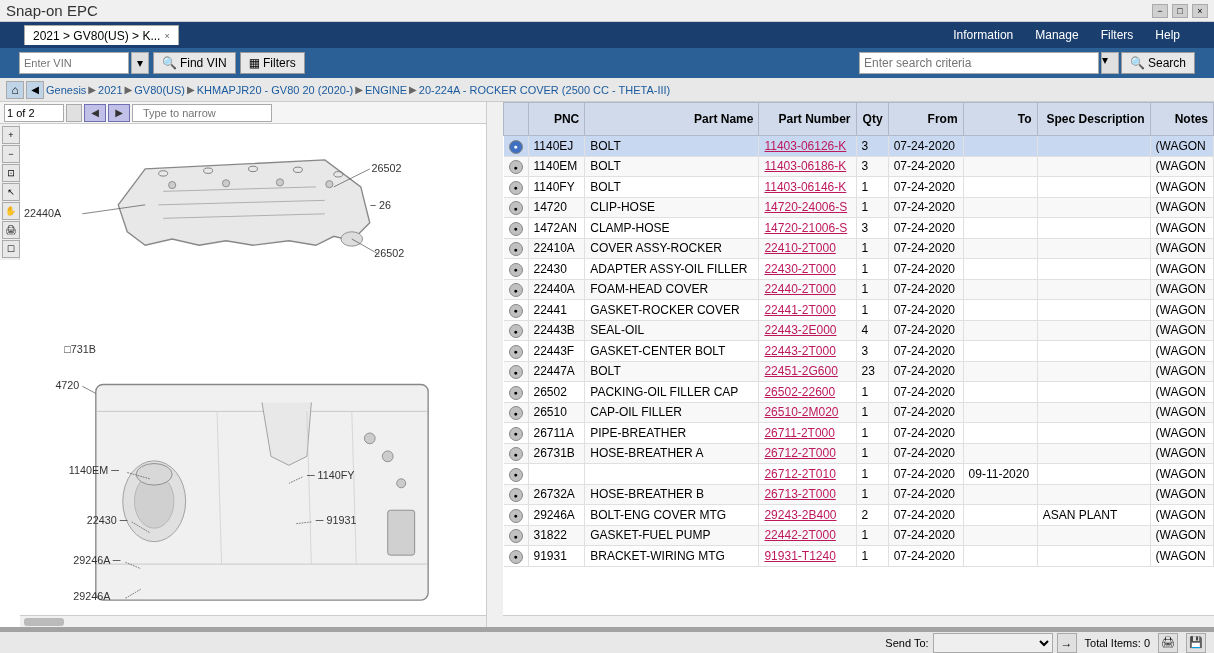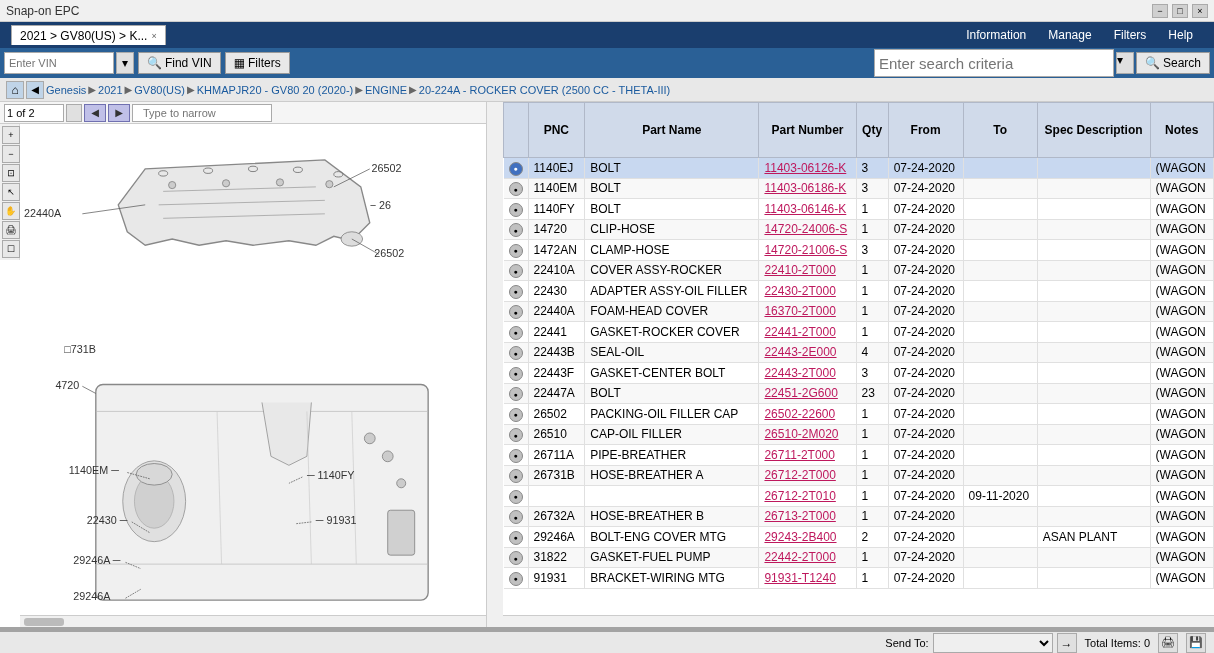--- a/index.html
+++ b/index.html
@@ -8,38 +8,38 @@
     
     #titlebar {
       height: 22px;
       background: #f0f0f0;
       display: flex;
       align-items: center;
       justify-content: space-between;
       padding: 0 6px;
       border-bottom: 1px solid #ccc;
     }
-    #titlebar .title { font-size: 12px; color: #333; }
+    #titlebar .title { font-size: 15px; color: #333; }
     #titlebar .win-controls { display: flex; gap: 4px; }
     #titlebar .win-btn {
       width: 16px; height: 14px;
       background: #d0d0d0;
       border: 1px solid #aaa;
       cursor: pointer;
       display: flex; align-items: center; justify-content: center;
       font-size: 9px;
     }
 
     
     #menubar {
       height: 26px;
       background: #1a3e6e;
       display: flex;
       align-items: center;
-      padding: 0 11px;
+      padding: 0 24px;
       gap: 4px;
     }
     #menubar .tab {
       background: #fff;
       border: 1px solid #aaa;
       border-bottom: none;
       padding: 2px 8px;
       display: flex;
       align-items: center;
       gap: 4px;
@@ -55,21 +55,21 @@
       cursor: pointer;
       font-size: 12px;
     }
 
     
     #toolbar {
       height: 30px;
       background: #2a6096;
       display: flex;
       align-items: center;
-      padding: 0 4px;
+      padding: 0 19px;
       gap: 4px;
     }
     #toolbar .vin-group {
       display: flex;
       align-items: center;
       gap: 2px;
     }
     #toolbar .vin-input {
       width: 110px;
       height: 22px;
@@ -105,24 +105,24 @@
       font-size: 11px;
     }
     #toolbar .search-group {
       margin-left: auto;
       display: flex;
       align-items: center;
       gap: 2px;
     }
     #toolbar .search-input {
       width: 240px;
-      height: 28px;
+      height: 22px;
       border: 1px solid #aaa;
       padding: 0 4px;
-      font-size: 15px;
+      font-size: 12px;
       color: #999;
     }
     #toolbar .search-dropdown {
       height: 22px;
       width: 18px;
       background: #e0e0e0;
       border: 1px solid #aaa;
       cursor: pointer;
     }
     #toolbar .search-btn {
@@ -264,23 +264,23 @@
     }
     table {
       width: 100%;
       border-collapse: collapse;
       font-size: 11px;
     }
     thead tr {
       background: #d0daea;
     }
     thead th {
-      padding: 20px 5px;
+      padding: 9px 5px;
       border: 1px solid #b0b8c8;
-      text-align: center;
+      text-align: right;
       font-weight: bold;
       white-space: nowrap;
       position: sticky; top: 0;
       background: #d0daea;
       z-index: 5;
     }
     tbody tr { border-bottom: 1px solid #e0e0e0; }
     tbody tr:nth-child(even) { background: #f8f8f8; }
     tbody tr:nth-child(odd) { background: #fff; }
     tbody tr.selected { background: #c8d8f0; }
@@ -621,21 +621,21 @@
               <td>1</td>
               <td>07-24-2020</td>
               <td></td>
               <td></td>
               <td>(WAGON</td>
             </tr>
             <tr>
               <td><div class="circle-btn" style="font-size: 7px;">●</div></td>
               <td>22440A</td>
               <td>FOAM-HEAD COVER</td>
-              <td class="link">16370-2T000</td>
+              <td class="link">22440-2T000</td>
               <td>1</td>
               <td>07-24-2020</td>
               <td></td>
               <td></td>
               <td>(WAGON</td>
             </tr>
             <tr>
               <td><div class="circle-btn" style="font-size: 7px;">●</div></td>
               <td>22441</td>
               <td>GASKET-ROCKER COVER</td>

